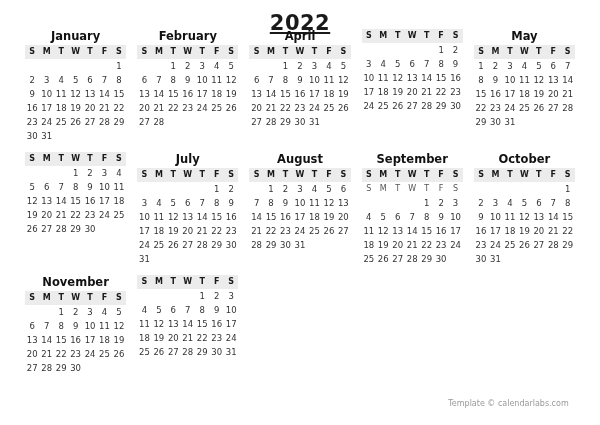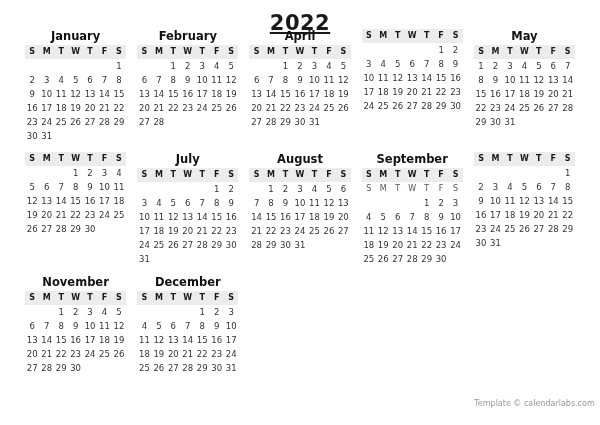--- a/index.html
+++ b/index.html
@@ -28,21 +28,21 @@
     display:grid; grid-template-columns:repeat(7,1fr);
     background:var(--header-bg); height:14px;
   }
   .week-row { display:grid; grid-template-columns:repeat(7,1fr); height:14px; }
   .cell {
     text-align:center; line-height:14px; font-size:8.5px; color:var(--text);
   }
   .wd { font-weight:bold; font-size:8px; color:var(--dark); }
   .echo-cell { color:#555555; font-size:8px; }
   .footer {
-    position:absolute; top:399px; left:470px; width:129px;
+    position:absolute; top:399px; left:444px; width:129px;
     text-align:center; font-size:8px; color:var(--muted);
   }
 </style>
 </head>
 <body>
 
 <div class="title">2022</div>
 
 <div class="grid" id="months-grid">
     <div class="month">
@@ -577,20 +577,21 @@
         <div class="cell">25</div>
         <div class="cell">26</div>
         <div class="cell">27</div>
         <div class="cell">28</div>
         <div class="cell">29</div>
         <div class="cell">30</div>
         <div class="cell"></div>
       </div>
     </div>
     <div class="month">
+      <div class="month-name">October</div>
       <div class="weekday-row">
         <div class="cell wd">S</div>
         <div class="cell wd">M</div>
         <div class="cell wd">T</div>
         <div class="cell wd">W</div>
         <div class="cell wd">T</div>
         <div class="cell wd">F</div>
         <div class="cell wd">S</div>
       </div>
       <div class="week-row">
@@ -699,21 +700,20 @@
         <div class="cell">27</div>
         <div class="cell">28</div>
         <div class="cell">29</div>
         <div class="cell">30</div>
         <div class="cell"></div>
         <div class="cell"></div>
         <div class="cell"></div>
       </div>
     </div>
     <div class="month">
-      <div class="month-name">December</div>
       <div class="weekday-row">
         <div class="cell wd">S</div>
         <div class="cell wd">M</div>
         <div class="cell wd">T</div>
         <div class="cell wd">W</div>
         <div class="cell wd">T</div>
         <div class="cell wd">F</div>
         <div class="cell wd">S</div>
       </div>
       <div class="week-row">

